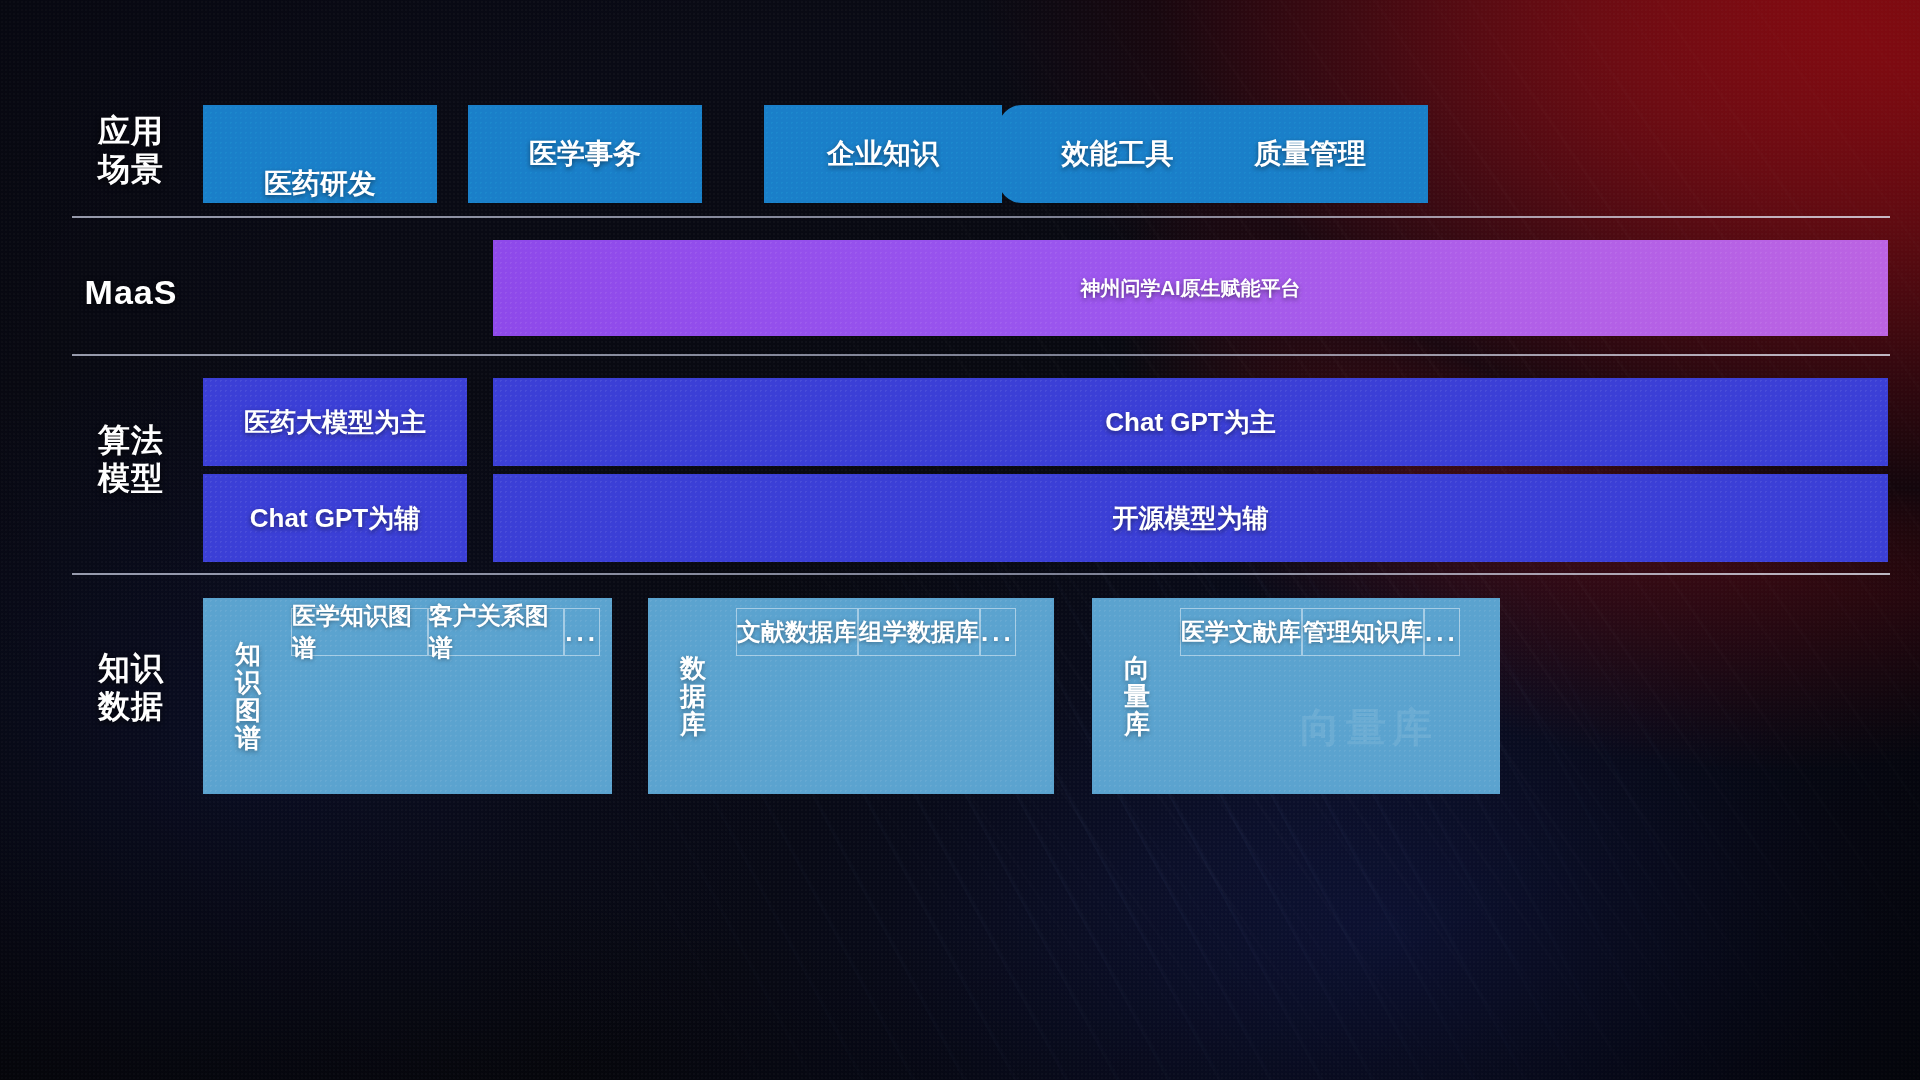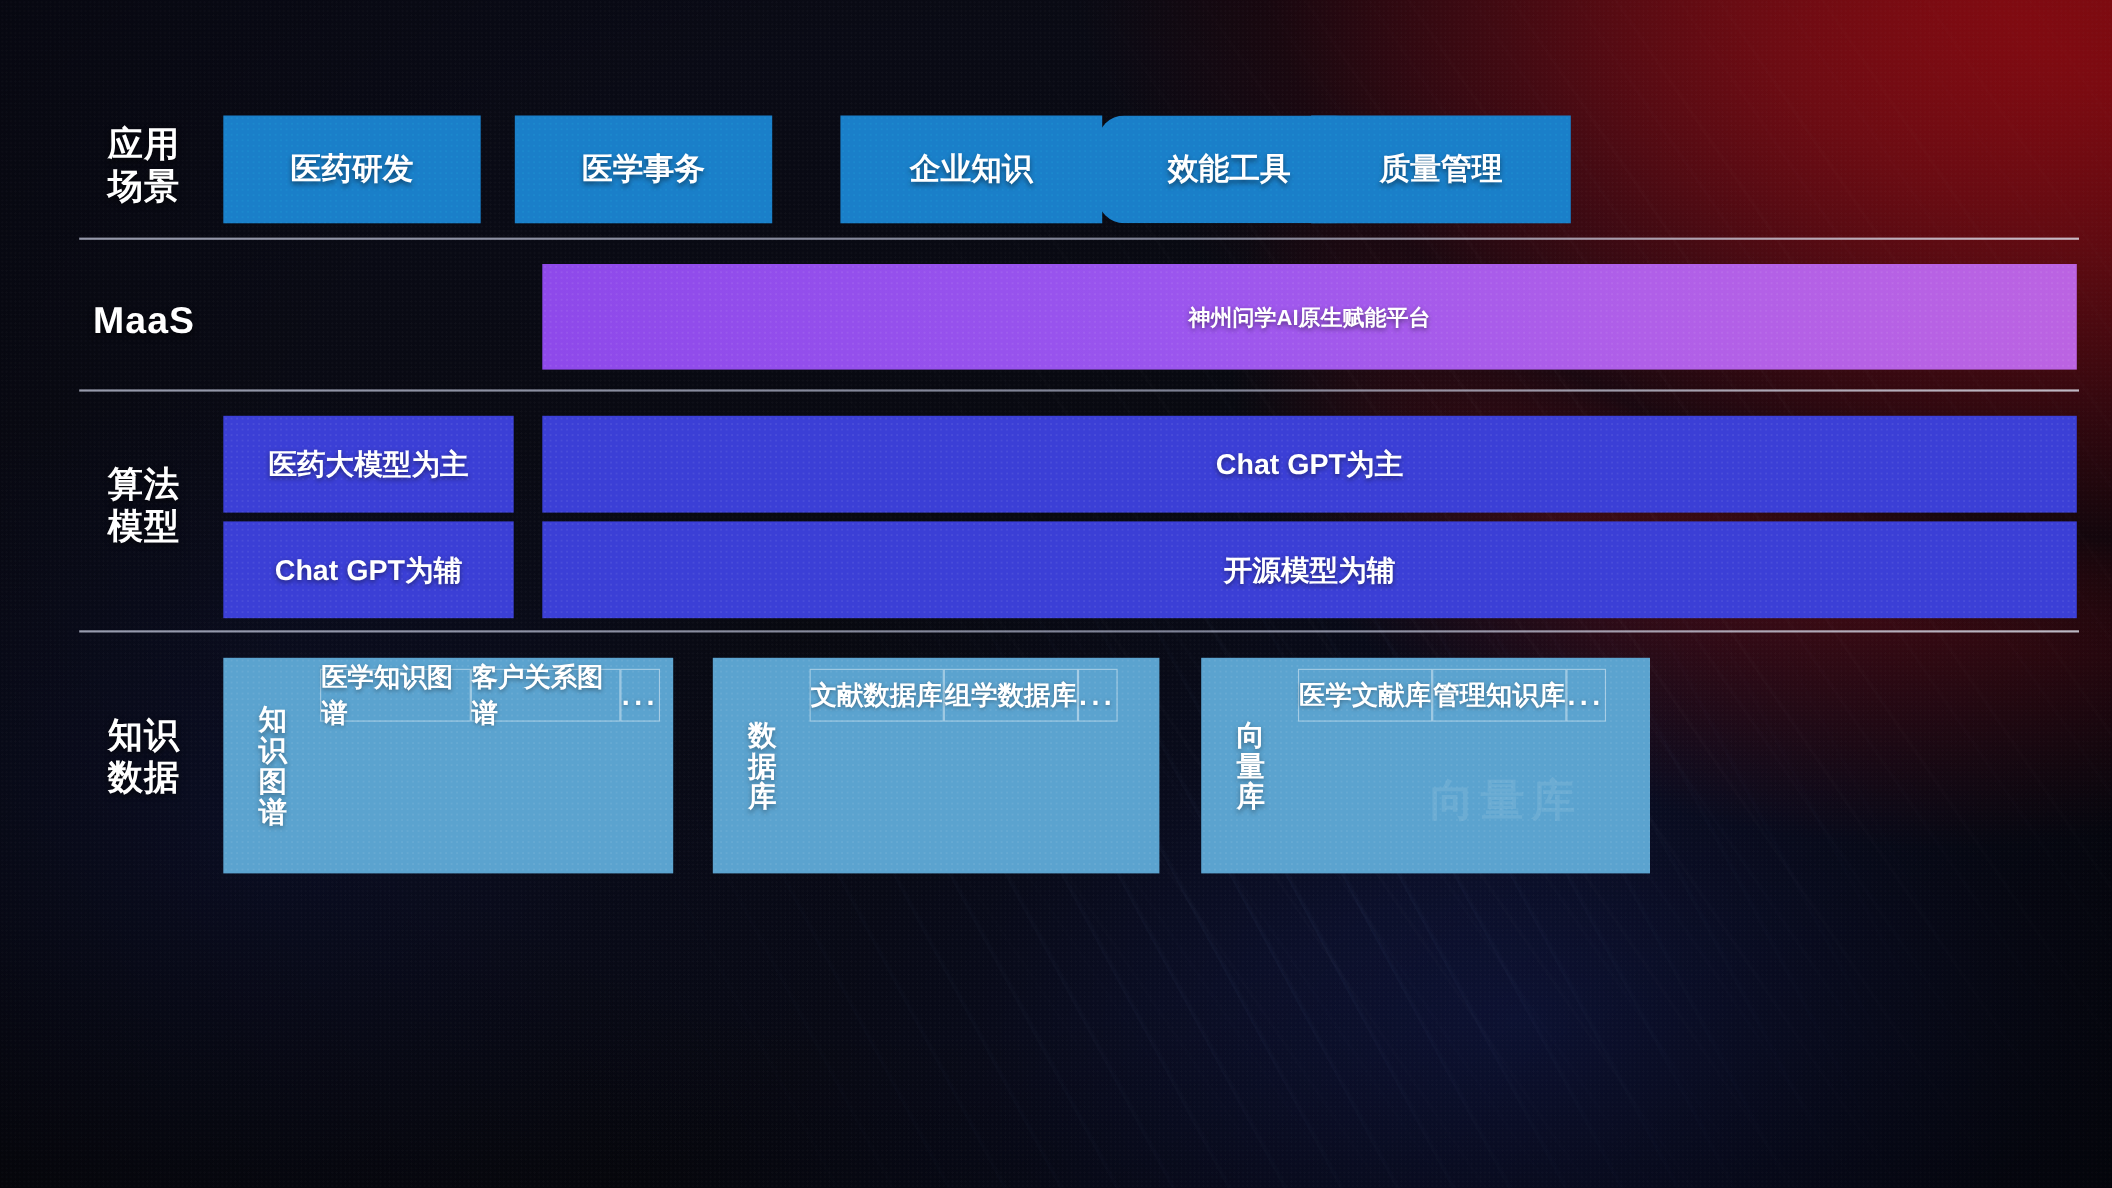--- a/index.html
+++ b/index.html
@@ -218,21 +218,21 @@
   <div class="bg-streaks"></div>
   <div class="bg-streaks2"></div>
   <div class="bg-dots"></div>
   <div class="bg-vignette"></div>
 
   <div id="content">
 
     <div class="row-label" style="top:113px; font-size:32px;">应用
 场景</div>
 
-    <div class="blk scene" style="left:203px;  width:234px;">
+    <div class="blk scene" style="left:203px;  width:234px;align-items:flex-end;">
       <span>医药研发</span>
     </div>
     <div class="blk scene" style="left:468px;  width:234px;">
       <span>医学事务</span>
     </div>
     <div class="blk scene" style="left:733px;  width:238px;margin-left:31px;">
       <span>企业知识</span>
     </div>
     <div class="blk scene" style="left:998px;  width:239px;border-radius:24px;">
       <span>效能工具</span>

